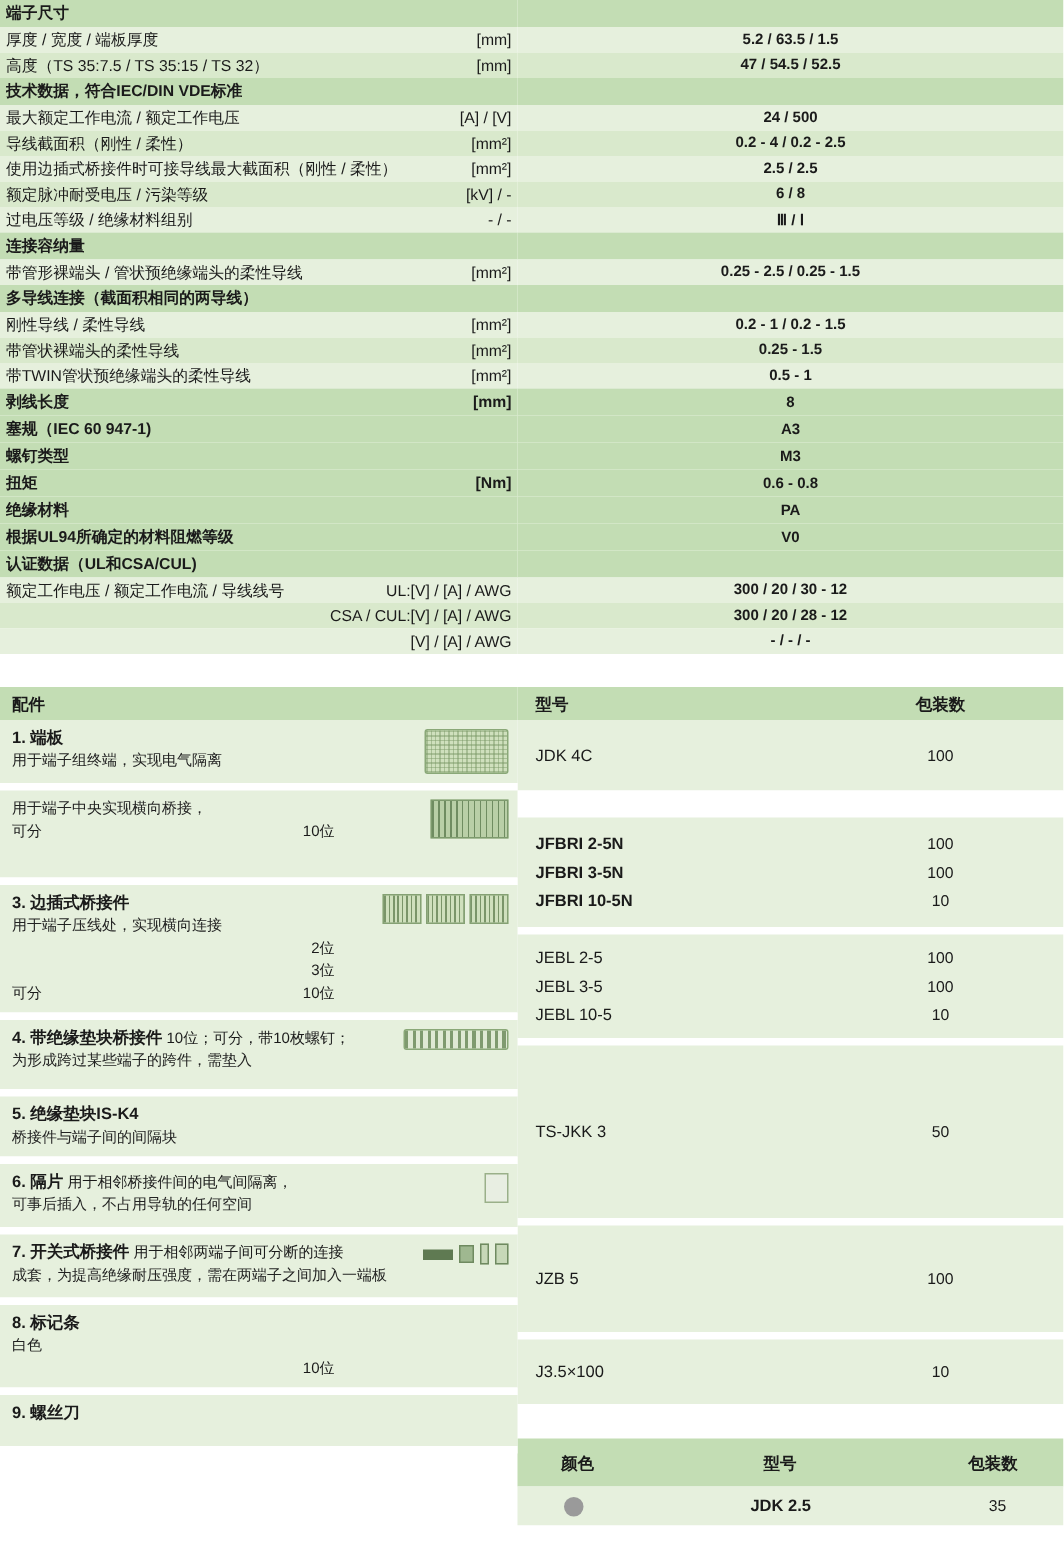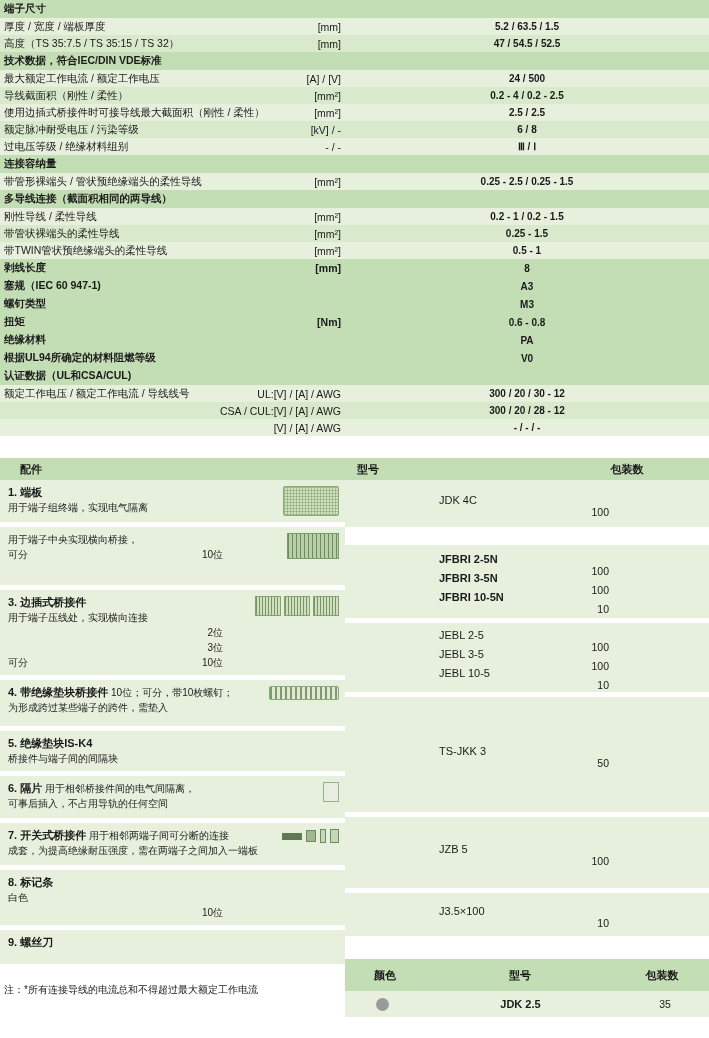--- a/index.html
+++ b/index.html
@@ -60,21 +60,21 @@
   .acc-left { width: 345px; }
   .acc-right { width: 364px; margin-left: 0; }
 
   .acc-head {
     background: #c3ddb4;
     font-weight: bold;
     font-size: 11px;
     height: 22px;
     display: flex;
     align-items: center;
-    padding: 0 20px;
+    padding: 0 8px;
   }
   .acc-item {
     position: relative;
     background: #e6f0dd;
     padding: 5px 8px 5px 8px;
     font-size: 10.5px;
     line-height: 15px;
   }
   .acc-item.spacer { background: #ffffff; height: 5px; padding: 0; }
   .acc-title { font-weight: bold; font-size: 11px; }
@@ -111,24 +111,23 @@
   .ord-head .c2 { width: 164px; text-align: center; }
   .ord-block {
     background: #e6f0dd;
   }
   .ord-block.white { background: #ffffff; }
   .ord-row {
     display: flex;
     align-items: center;
     font-size: 11px;
     height: 19px;
-    flex-direction: column;
   }
   .ord-row .c1 { width: 200px; padding-left: 12px; }
-  .ord-row .c2 { width: 164px; text-align: right; font-size: 10.5px; }
+  .ord-row .c2 { width: 164px; text-align: center; font-size: 10.5px; }
   .ord-row.bold .c1 { font-weight: bold; }
 
   
   .col-head {
     display: flex;
     background: #c3ddb4;
     font-weight: bold;
     font-size: 11px;
     height: 32px;
     align-items: center;
@@ -424,21 +423,20 @@
               <span></span>
               <span>10位</span>
             </div>
           </div>
           <div class="acc-item spacer"></div>
           <div class="acc-item" style="min-height: 34px;">
             <div class="acc-title">9. 螺丝刀</div>
           </div>
           <div class="acc-item spacer"></div>
         </div>
-      <div class="note">注：*所有连接导线的电流总和不得超过最大额定工作电流</div>
     </div>
 
     <div class="acc-right">
       <div class="ord-head">
         <div class="c1">型号</div>
         <div class="c2">包装数</div>
       </div>
       <div id="ord-body">
           <div class="ord-block" style="padding-top: 14px; padding-bottom: 14px;">
             <div class="ord-row">

